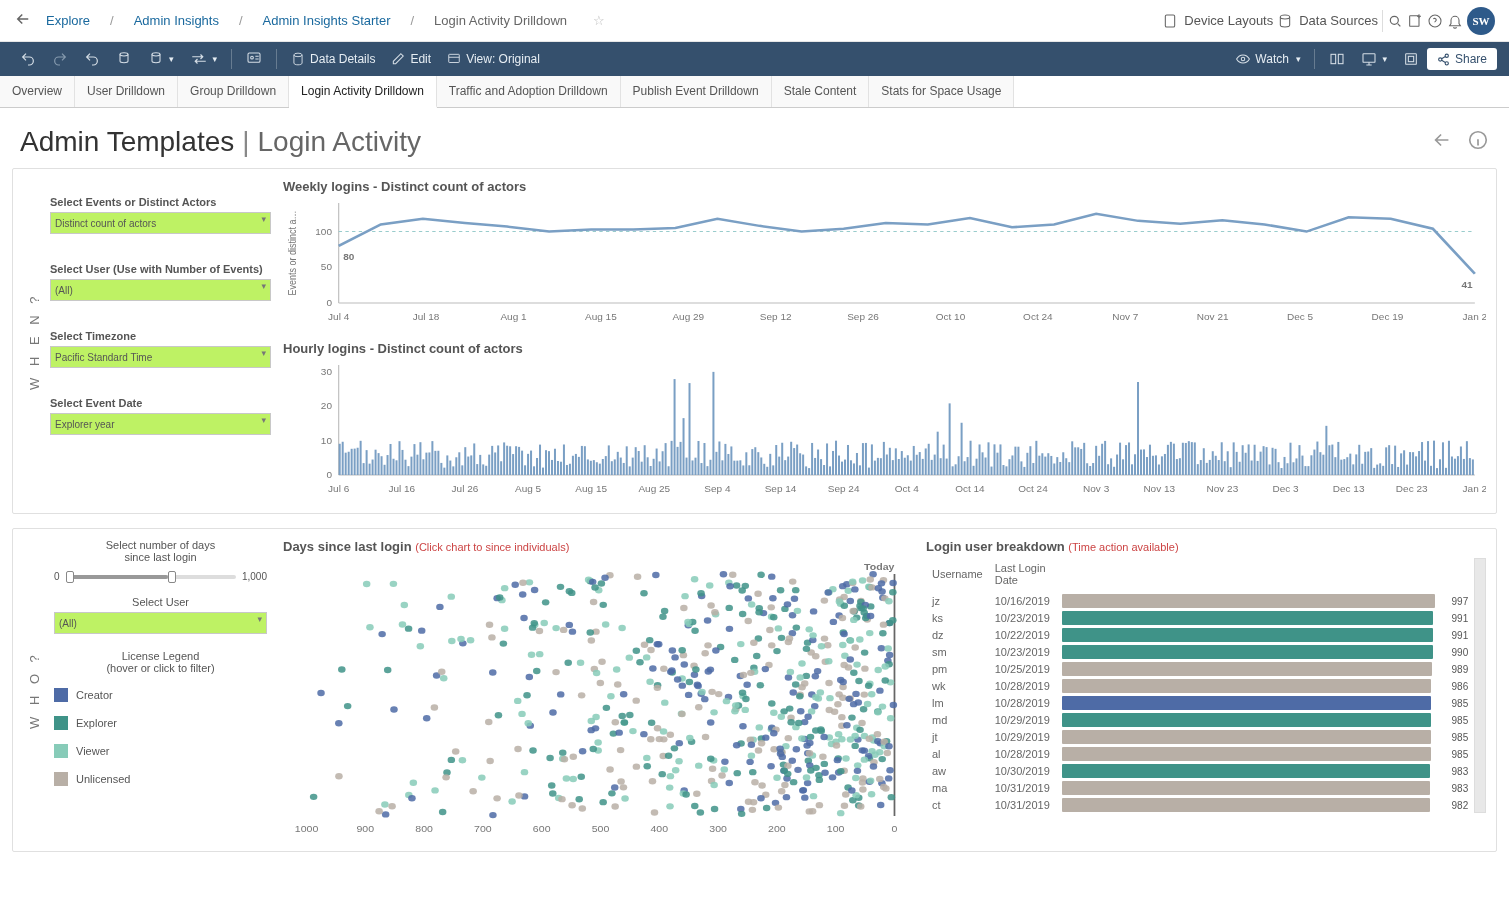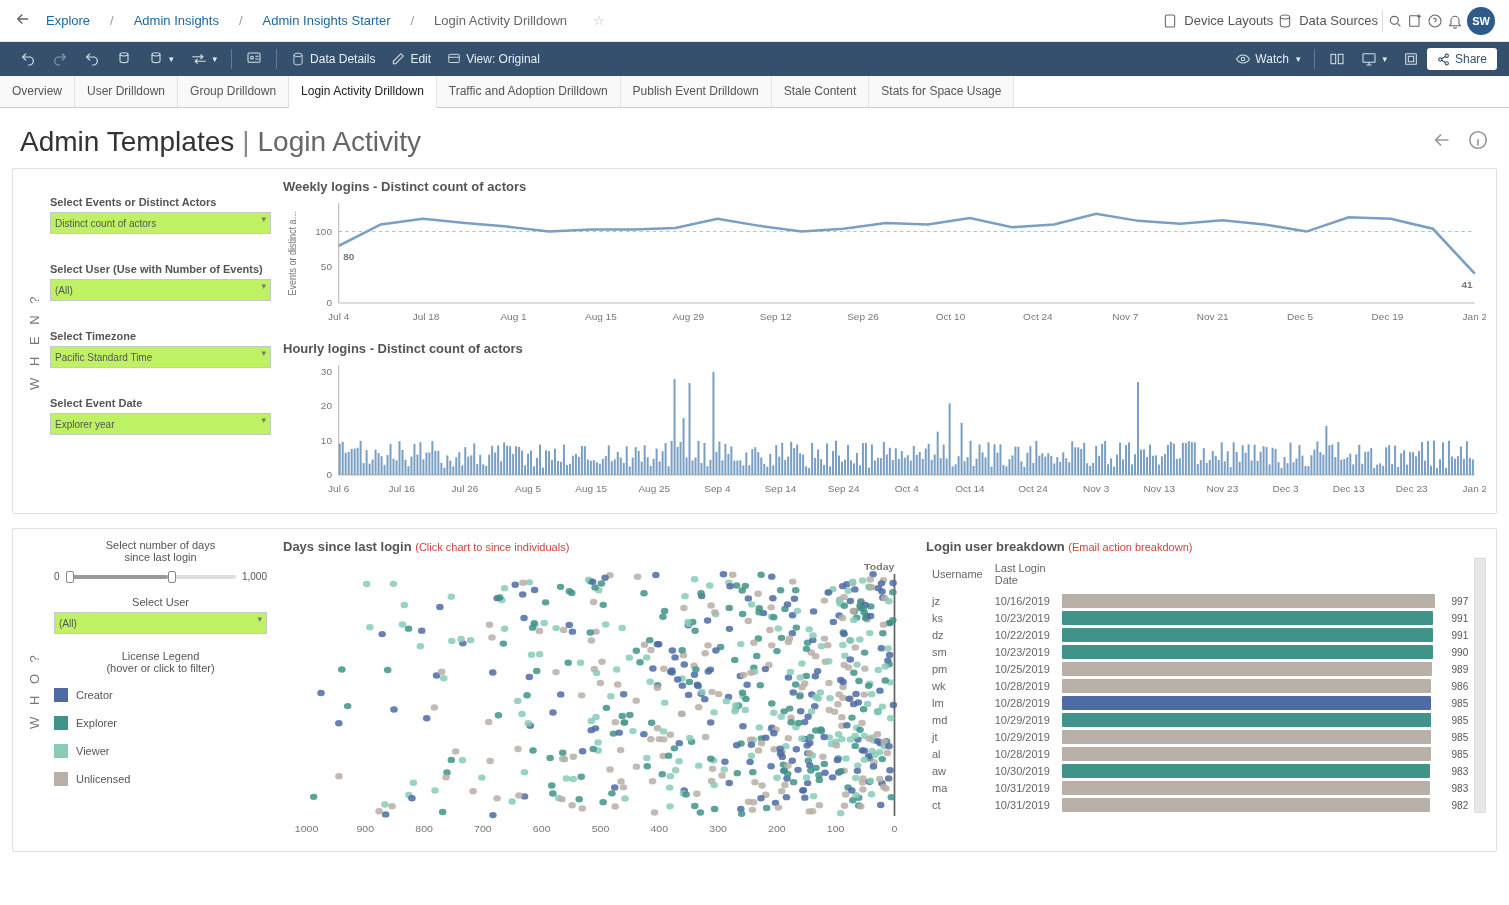--- a/index.html
+++ b/index.html
@@ -8,21 +8,21 @@
   .back-arrow { margin-right: 14px; color: #666; cursor: pointer; }
   .breadcrumb { display: flex; align-items: center; gap: 20px; flex: 1; font-size: 13px; }
   .breadcrumb a { color: #1a699e; text-decoration: none; }
   .breadcrumb .sep { color: #999; }
   .breadcrumb .current { color: #666; }
   .star { color: #bbb; margin-left: 6px; cursor: pointer; }
   .top-right { display: flex; align-items: center; gap: 4px; color: #555; font-size: 13px; }
   .top-right .item { display: flex; align-items: center; gap: 6px; cursor: pointer; }
   .top-right svg { width: 16px; height: 16px; }
   .vr { width: 1px; height: 22px; background: #ddd; }
-  .avatar { width: 28px; height: 28px; border-radius: 50%; background: #2e5a8a; color: #fff; display: flex; align-items: center; justify-content: center; font-size: 11px; font-weight: 600; }
+  .avatar { width: 28px; height: 28px; border-radius: 50%; background: #2e5a8a; color: #fff; display: flex; align-items: center; justify-content: center; font-size: 11px; font-weight: 600; font-family: Liberation Serif, serif; }
 
   .toolbar { display: flex; align-items: center; height: 34px; background: #35506d; color: #e6edf3; padding: 0 12px; font-size: 12px; }
   .toolbar .tb-btn { display: flex; align-items: center; gap: 5px; padding: 4px 8px; cursor: pointer; border-radius: 2px; }
   .toolbar .tb-icon { opacity: 0.9; }
   .toolbar .tb-sep { width: 1px; height: 20px; background: rgba(255,255,255,0.25); margin: 0 6px; }
   .toolbar .spacer { flex: 1; }
   .share-btn { background: #fff; color: #35506d; border-radius: 3px; padding: 4px 10px; display: flex; align-items: center; gap: 5px; font-weight: 500; }
 
   .tabbar { display: flex; border-bottom: 1px solid #ccc; background: #fff; }
   .tabbar .tab { padding: 8px 12px; font-size: 12px; color: #555; border-right: 1px solid #e2e2e2; cursor: pointer; background: #f9f9f9; }
@@ -1439,21 +1439,21 @@
           <circle cx="494.4203700806111" cy="201.66794931034926" r="3.2" fill="#87cbb8" fill-opacity="0.85"></circle>
           <circle cx="380.19353566270144" cy="28.19855381650783" r="3.2" fill="#4e6ba6" fill-opacity="0.85"></circle>
           <circle cx="445.1302392160396" cy="90.85085625520482" r="3.2" fill="#3f9388" fill-opacity="0.85"></circle>
           <circle cx="426.24814210727715" cy="212.6206005600377" r="3.2" fill="#3f9388" fill-opacity="0.85"></circle>
           <circle cx="402.86926047353256" cy="98.04901293388056" r="3.2" fill="#3f9388" fill-opacity="0.85"></circle>
           <circle cx="307.4072506661618" cy="86.73923874773982" r="3.2" fill="#b8afa6" fill-opacity="0.85"></circle>
           <circle cx="339.31545588909137" cy="155.98443114104887" r="3.2" fill="#b8afa6" fill-opacity="0.85"></circle>
         </svg>
     </div>
     <div class="table-panel">
-      <div class="chart-title"><span>Login user breakdown</span> <span class="hint">(Email action breakdown)</span></div>
+      <div class="chart-title"><span>Login user breakdown</span> <span class="hint">(Time action available)</span></div>
       <div style="display:flex;">
         <table class="tbl" id="breakdown-tbl">
           <thead>
               <tr>
             <th style="width:60px;">Username</th>
             <th style="width:90px;">Last Login Date</th>
             <th></th>
             <th style="width:28px;"></th>
           </tr>
             </thead>

